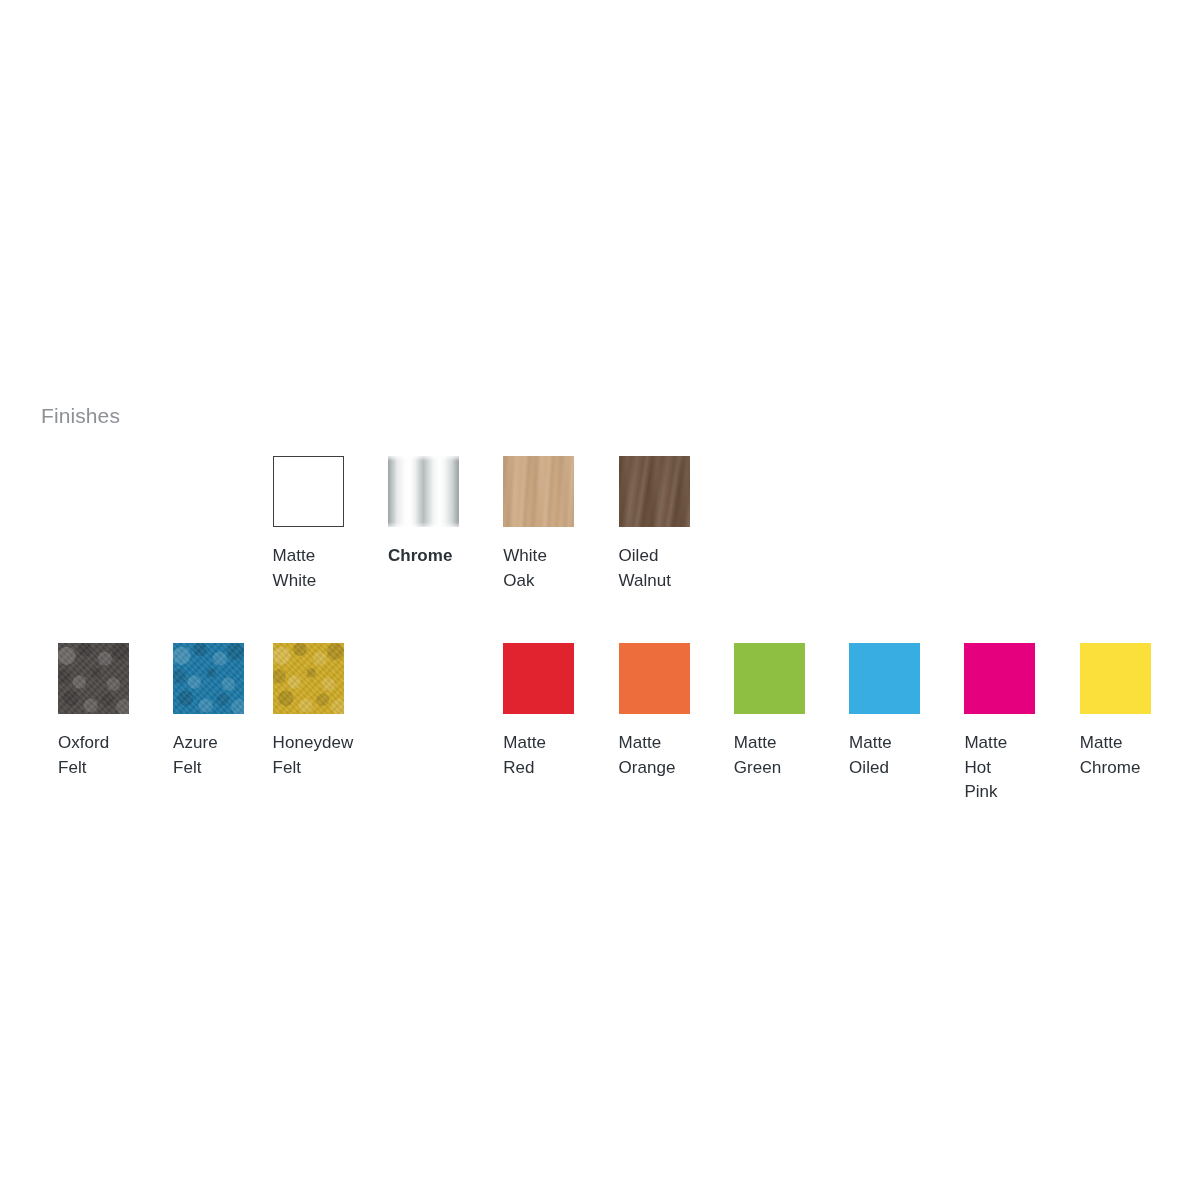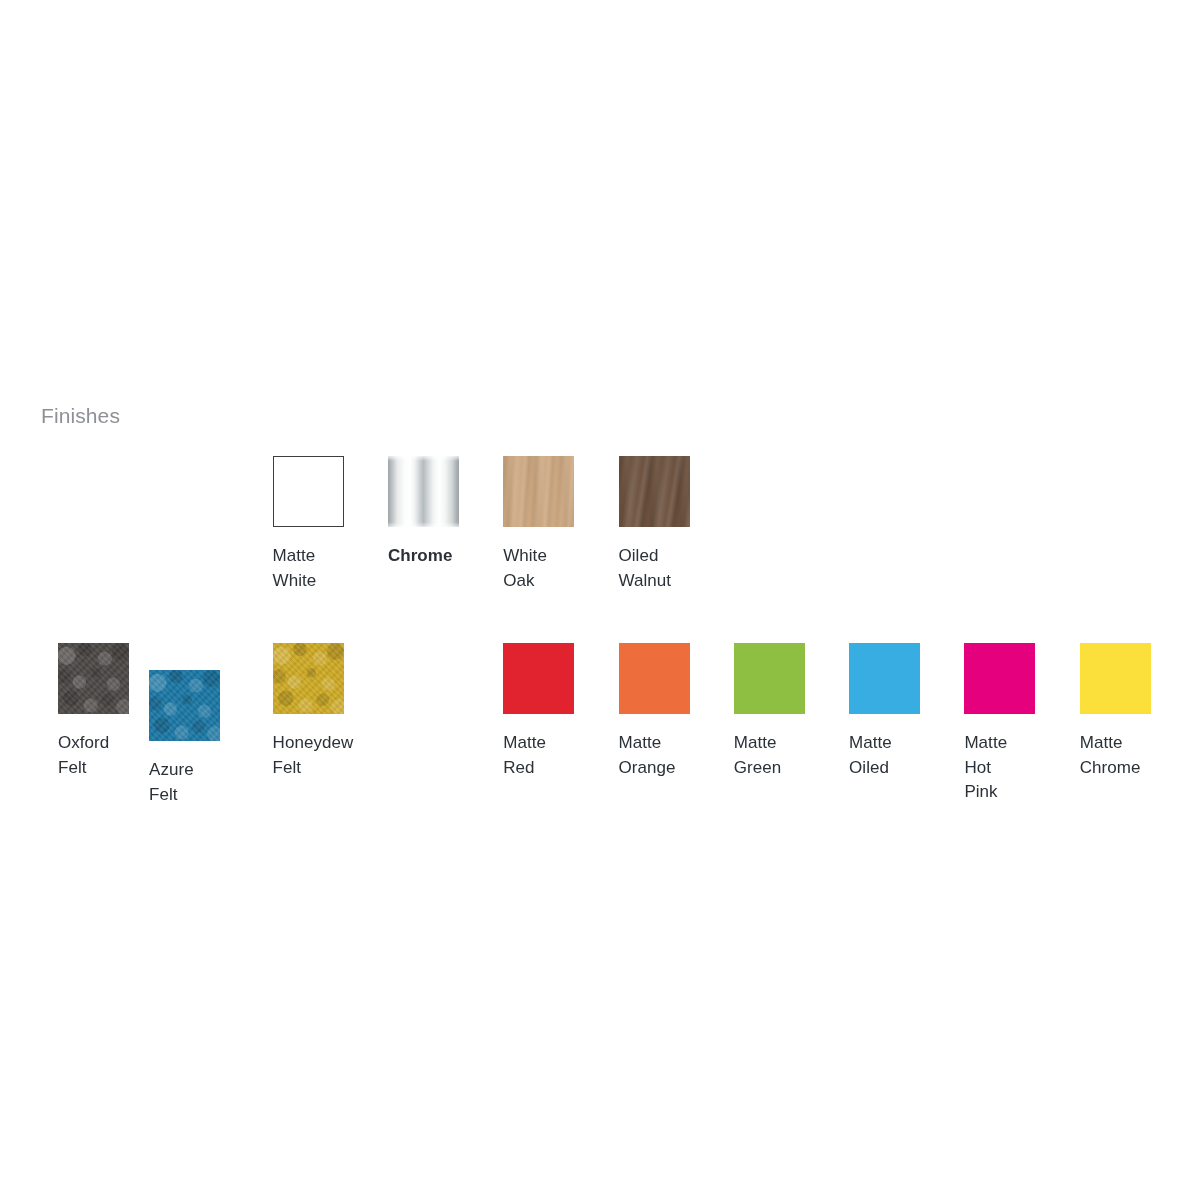--- a/index.html
+++ b/index.html
@@ -230,21 +230,21 @@
       </div>
     </div>
   <div class="swatch-row" id="row-2">
       <div class="swatch-cell" style="left: 58px;">
         <div class="swatch-chip chip-felt chip-felt-oxford" style="width: 71px; height: 71px;"></div>
         <div class="swatch-label" style="color: rgb(43, 49, 56);">
           <div>Oxford</div>
           <div>Felt</div>
         </div>
       </div>
-      <div class="swatch-cell" style="left: 149px; margin-top: 27px;">
+      <div class="swatch-cell" style="left: 173px;">
         <div class="swatch-chip chip-felt chip-felt-azure" style="width: 71px; height: 71px;"></div>
         <div class="swatch-label" style="color: rgb(43, 49, 56);">
           <div>Azure</div>
           <div>Felt</div>
         </div>
       </div>
       <div class="swatch-cell" style="left: 272.6px;">
         <div class="swatch-chip chip-felt chip-felt-honeydew" style="width: 71px; height: 71px;"></div>
         <div class="swatch-label" style="color: rgb(43, 49, 56);">
           <div>Honeydew</div>

